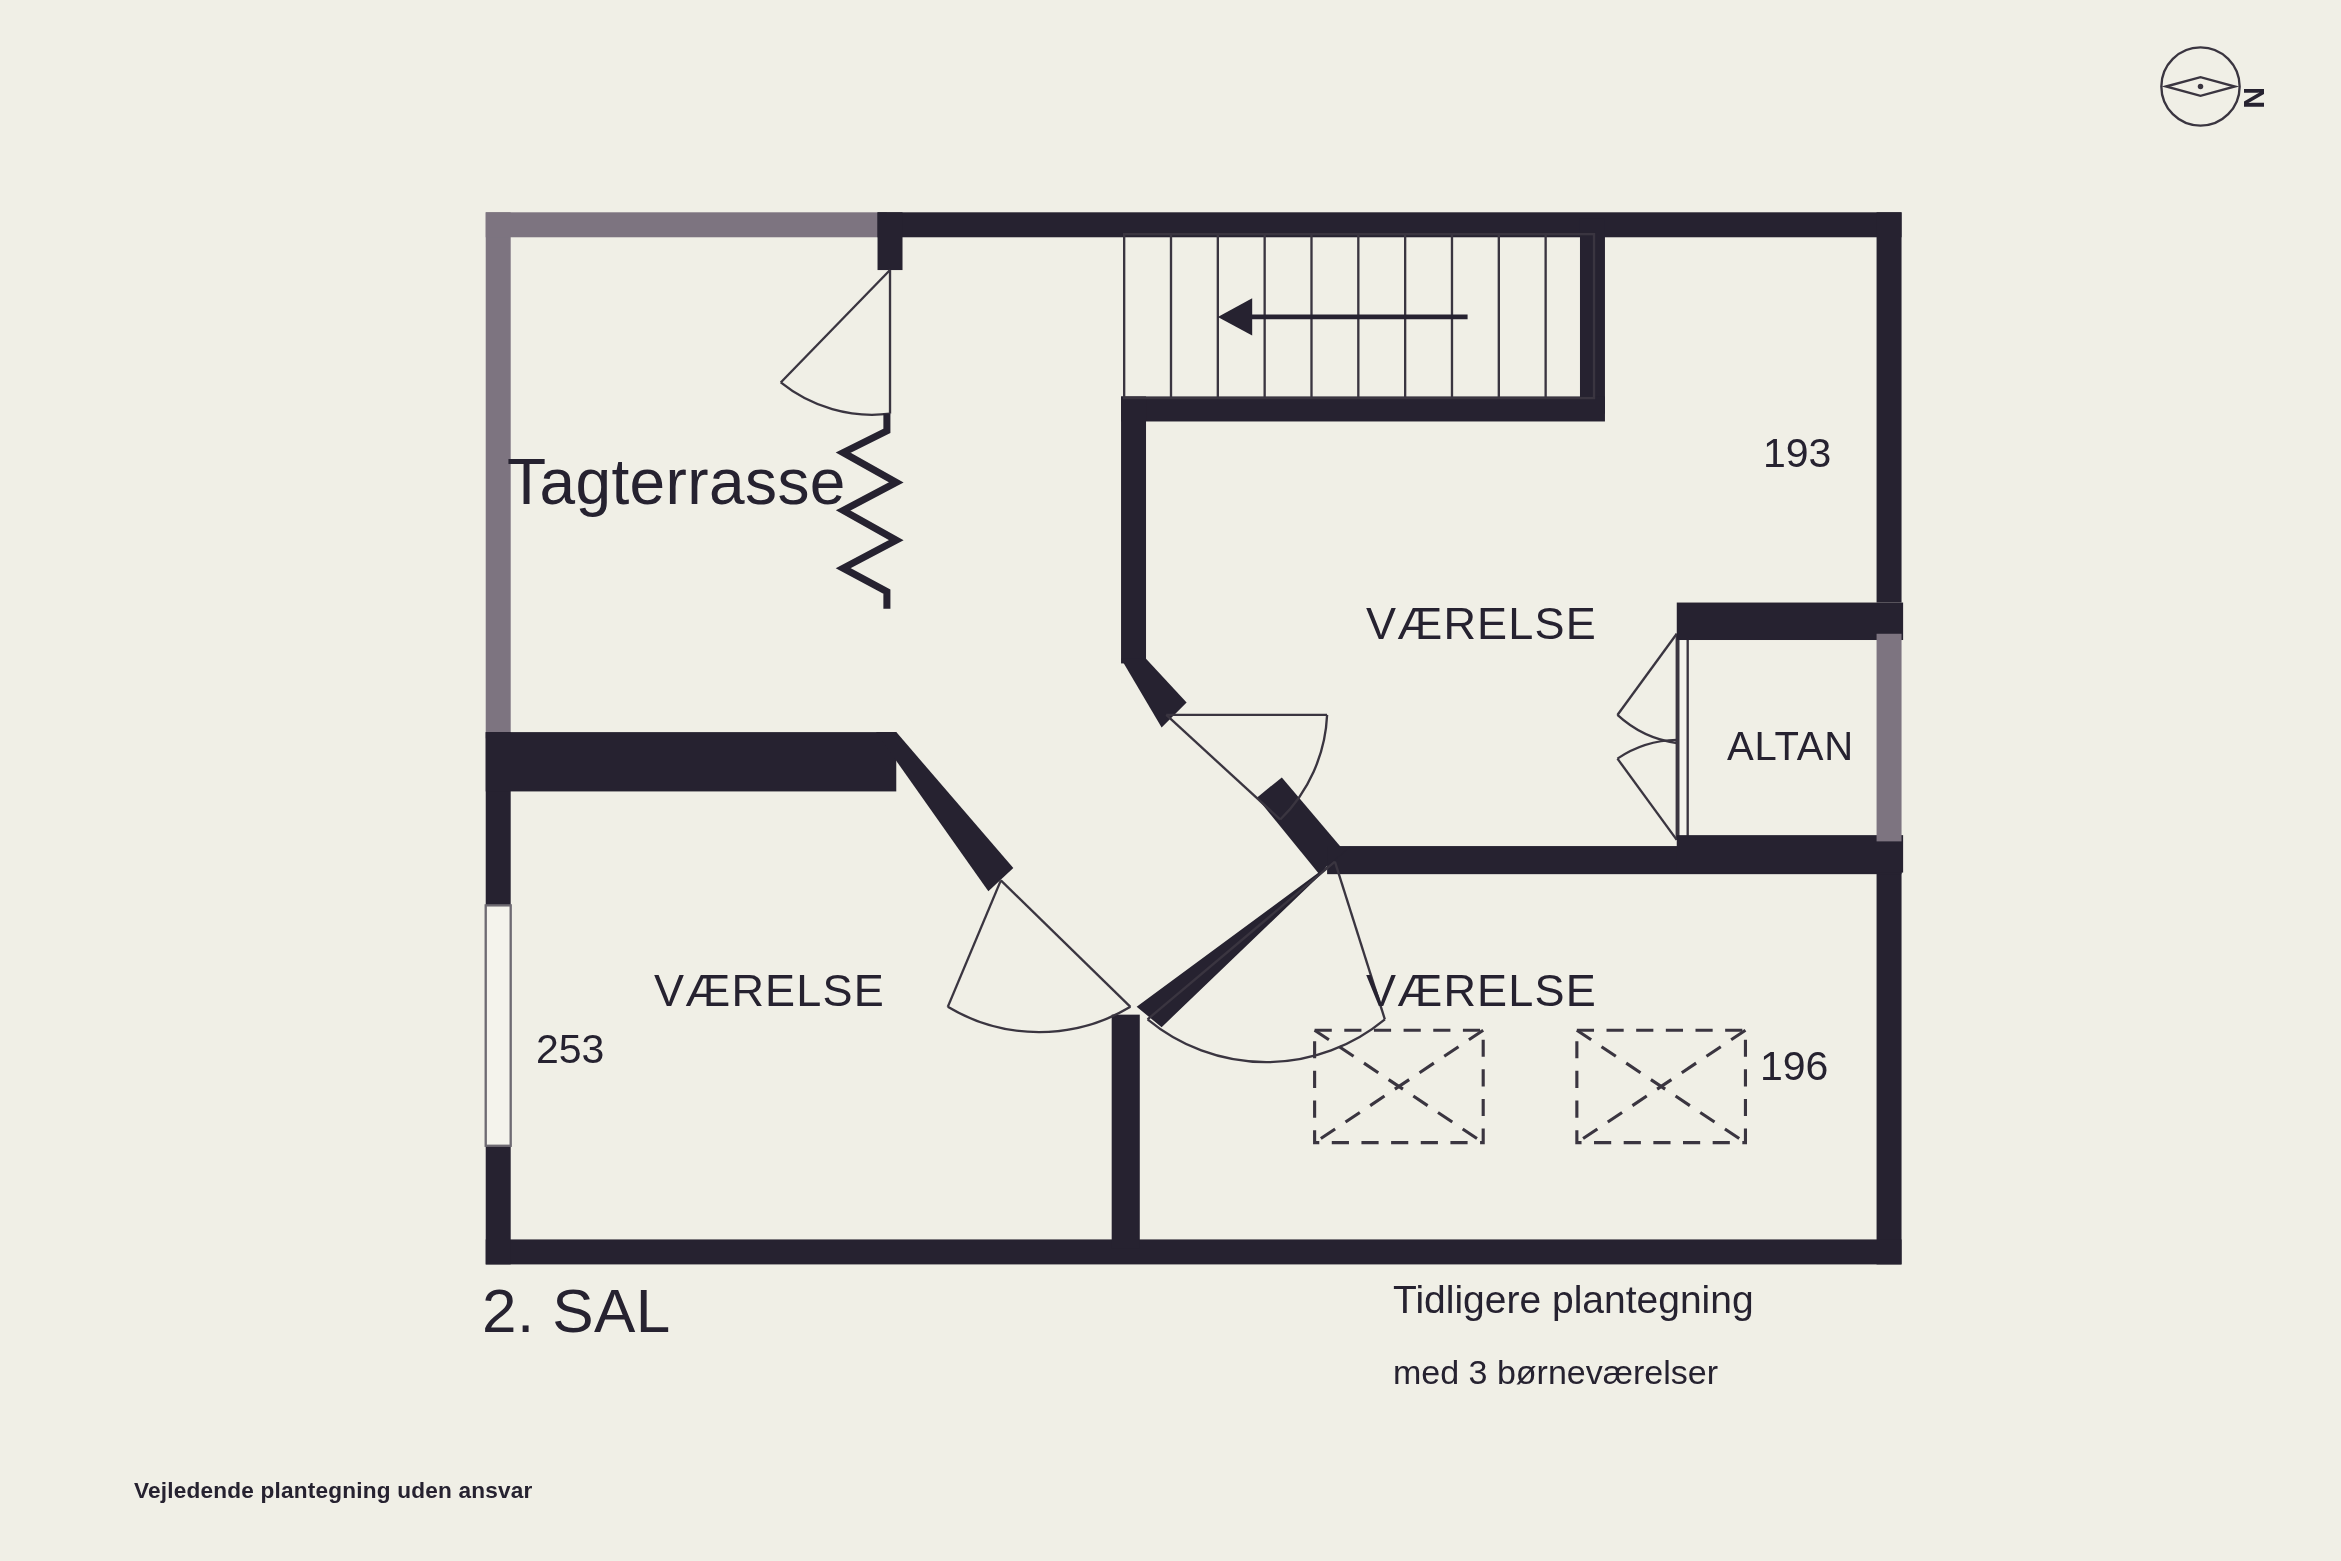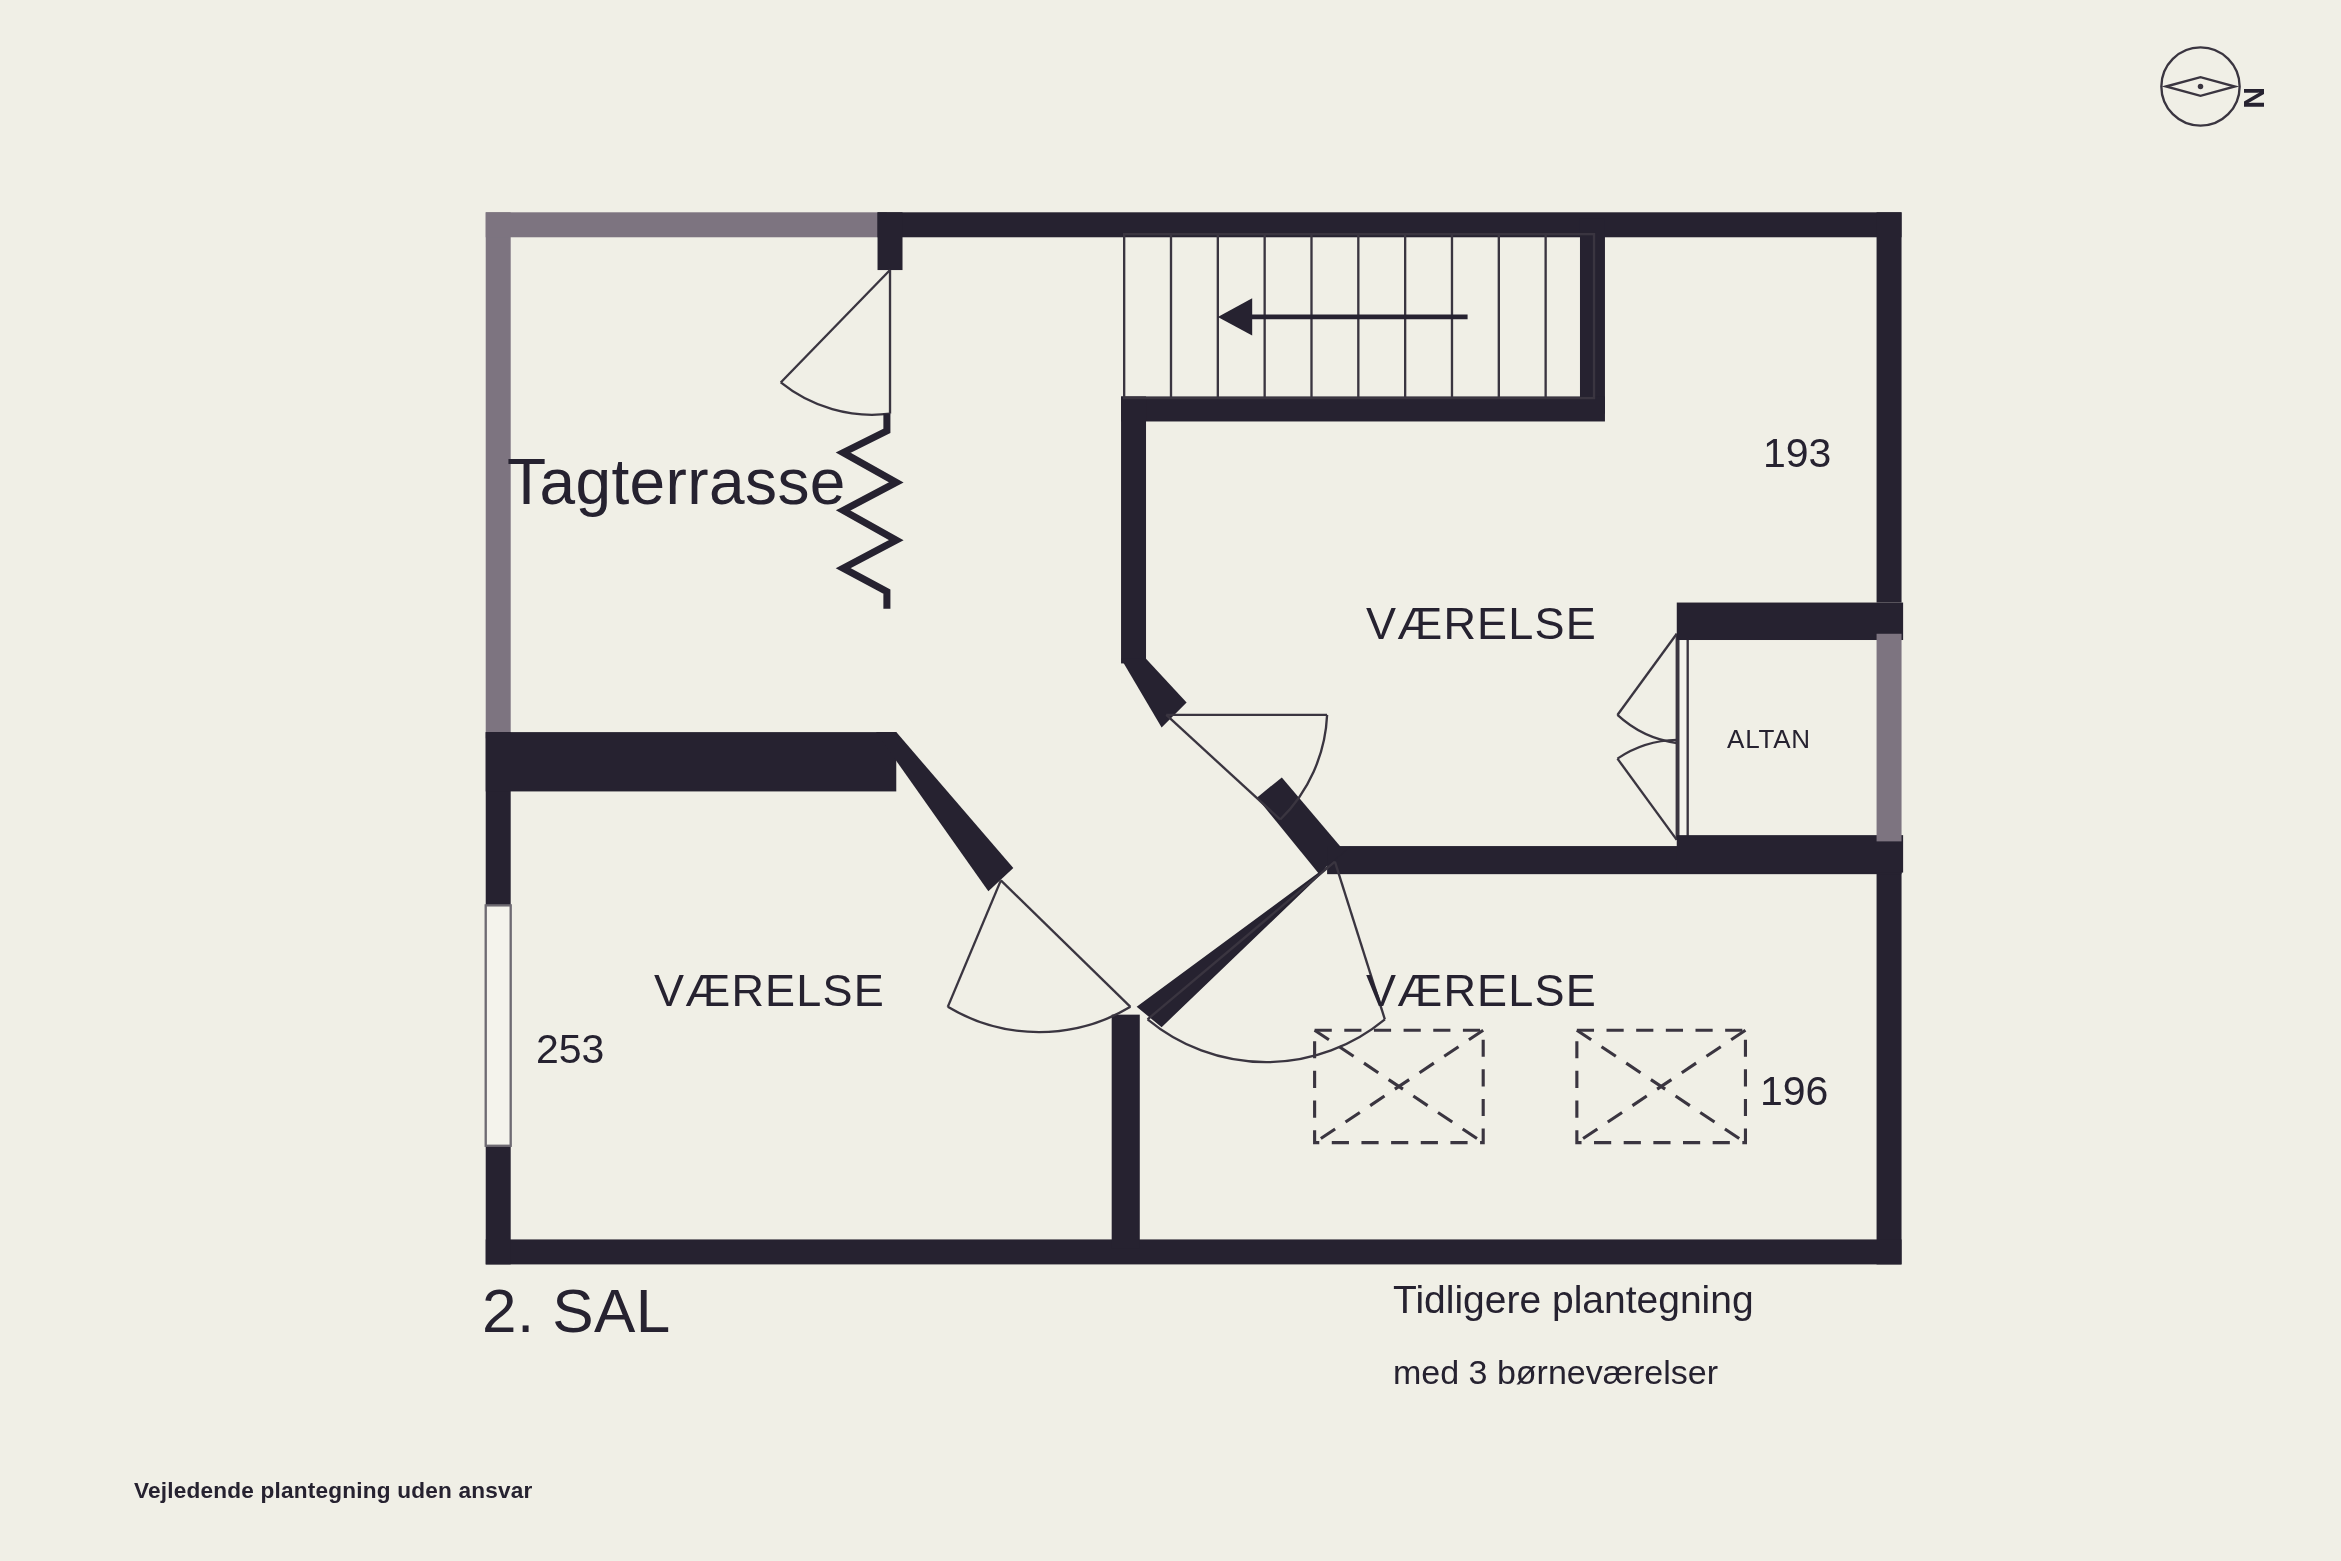--- a/index.html
+++ b/index.html
@@ -53,34 +53,33 @@
   }
   .lbl-vaerelse-right {
     left: 1366px;
     top: 968px;
     font-size: 45px;
     letter-spacing: 1.2px;
   }
   .lbl-altan {
     left: 1727px;
     top: 726px;
-    font-size: 26px;
+    font-size: 40px;
     letter-spacing: 0.8px;
   }
   .lbl-193 {
     left: 1763px;
     top: 410px;
     font-size: 41px;
     margin-top: 23px;
   }
   .lbl-196 {
     left: 1760px;
     top: 1046px;
     font-size: 41px;
-    margin-top: 25px;
   }
   .lbl-253 {
     left: 536px;
     top: 1029px;
     font-size: 41px;
   }
   .lbl-floor-title {
     left: 482px;
     top: 1280px;
     font-size: 62px;

